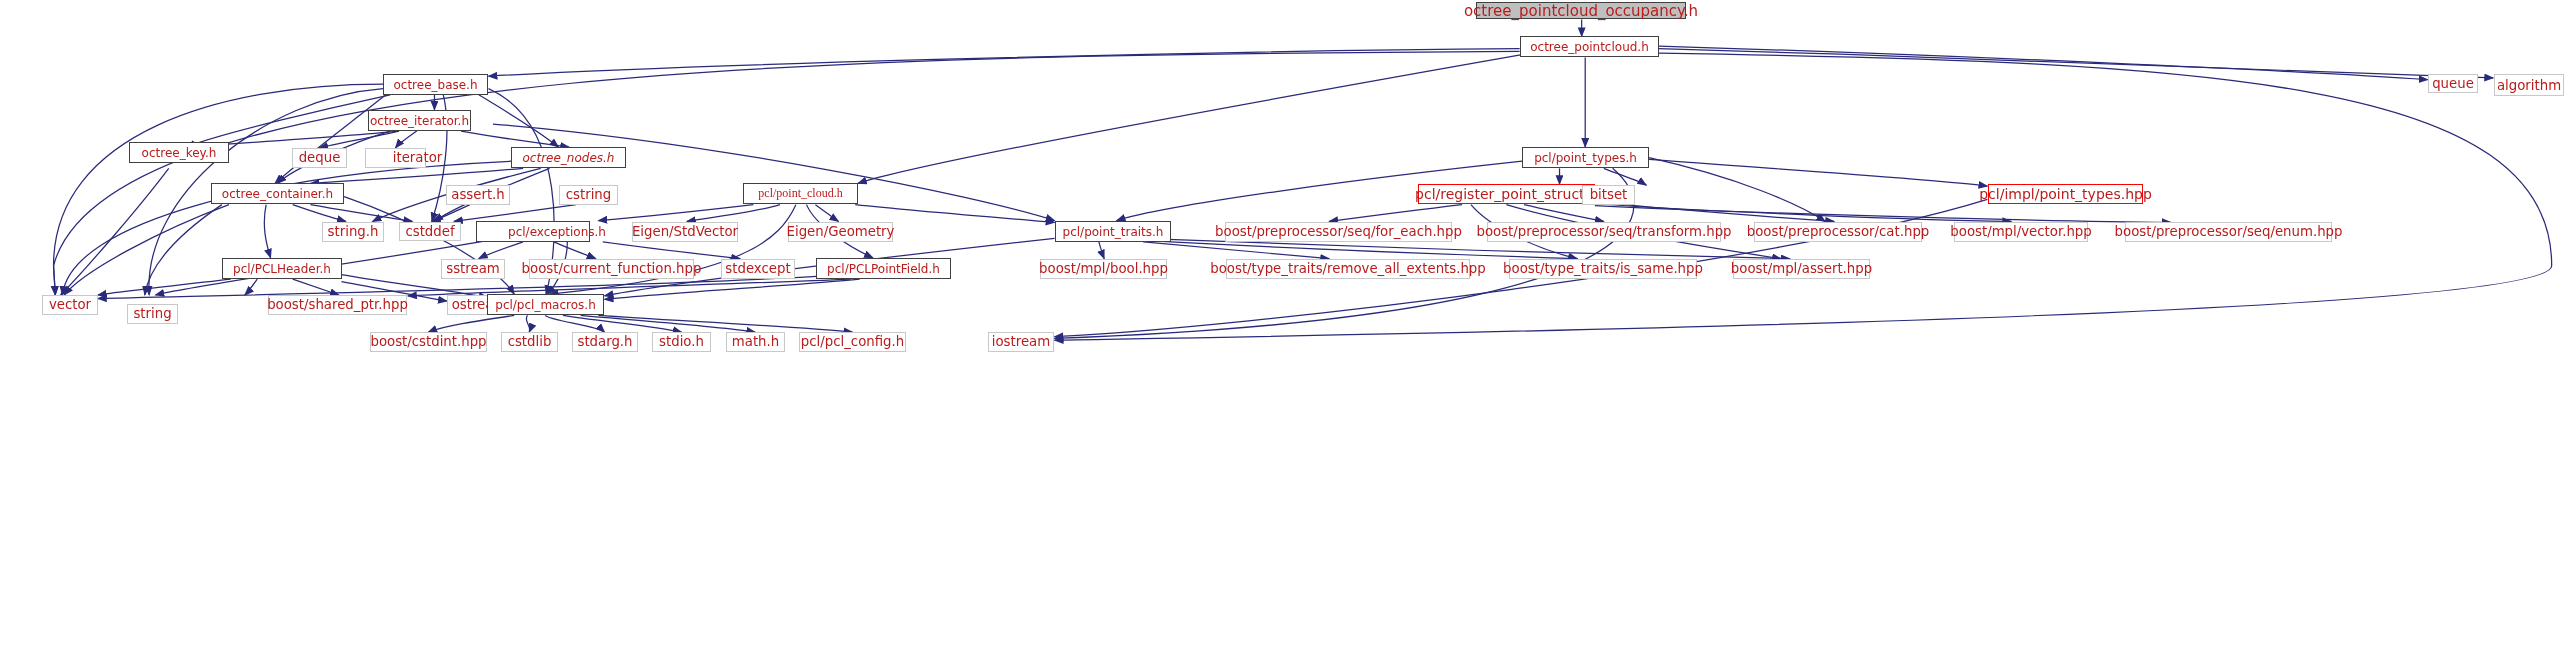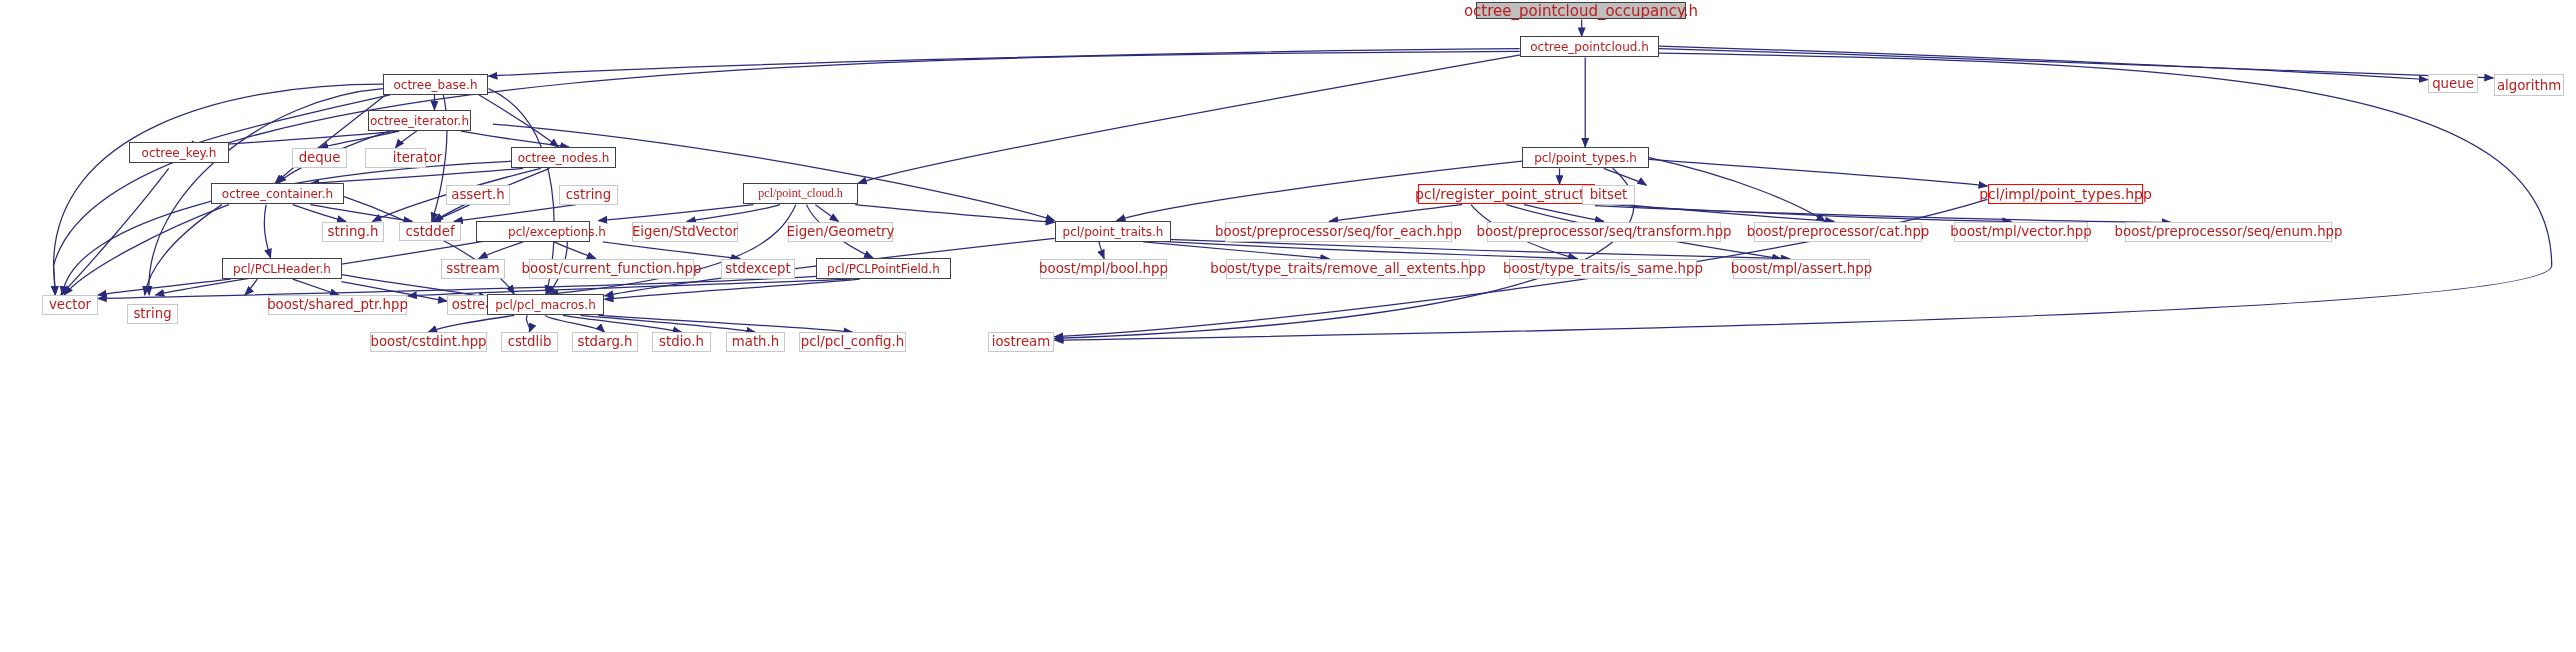--- a/index.html
+++ b/index.html
@@ -107,21 +107,21 @@
         <path d="M385,318 C430,326 480,336 504,340" marker-end="url(#ah)"></path>
       </g>
   </svg>
 <div class="node root" style="left: 1476px; top: 1.8px; width: 210px; height: 17.7px;">octree_pointcloud_occupancy.h</div>
     <div class="node hdr" style="left: 1520px; top: 36px; width: 139px; height: 21px;">octree_pointcloud.h</div>
     <div class="node hdr" style="left: 383px; top: 74px; width: 105px; height: 21px;">octree_base.h</div>
     <div class="node hdr" style="left: 368px; top: 110px; width: 103px; height: 21px;">octree_iterator.h</div>
     <div class="node hdr" style="left: 129px; top: 134px; width: 100px; height: 21px; margin-top: 8px;">octree_key.h</div>
     <div class="node sys" style="left: 292px; top: 148px; width: 55px; height: 19.5px;">deque</div>
     <div class="node sys" style="left: 365px; top: 148px; width: 61px; height: 19.5px; padding-left: 44px;">iterator</div>
-    <div class="node hdr" style="left: 511px; top: 147px; width: 105px; height: 21px;">octree_nodes.h</div>
+    <div class="node hdr" style="left: 511px; top: 147px; width: 115px; height: 21px; font-style: italic;">octree_nodes.h</div>
     <div class="node hdr" style="left: 1522px; top: 147px; width: 127px; height: 21px;">pcl/point_types.h</div>
     <div class="node hdr" style="left: 211px; top: 183px; width: 133px; height: 21px;">octree_container.h</div>
     <div class="node sys" style="left: 446px; top: 185px; width: 64px; height: 19.5px;">assert.h</div>
     <div class="node sys" style="left: 559px; top: 185px; width: 59px; height: 19.5px;">cstring</div>
     <div class="node hdr" style="left: 743px; top: 183px; width: 115px; height: 21px; font-family: Liberation Serif, serif;">pcl/point_cloud.h</div>
     <div class="node red" style="left: 1418px; top: 184px; width: 177px; height: 20.4px;">pcl/register_point_struct.h</div>
     <div class="node sys" style="left: 1582px; top: 185px; width: 53px; height: 19.5px;">bitset</div>
     <div class="node red" style="left: 1988px; top: 184px; width: 155px; height: 20.4px;">pcl/impl/point_types.hpp</div>
     <div class="node sys" style="left: 2428px; top: 74px; width: 50px; height: 18.6px;">queue</div>
     <div class="node sys" style="left: 2494px; top: 74px; width: 70px; height: 22px;">algorithm</div>

